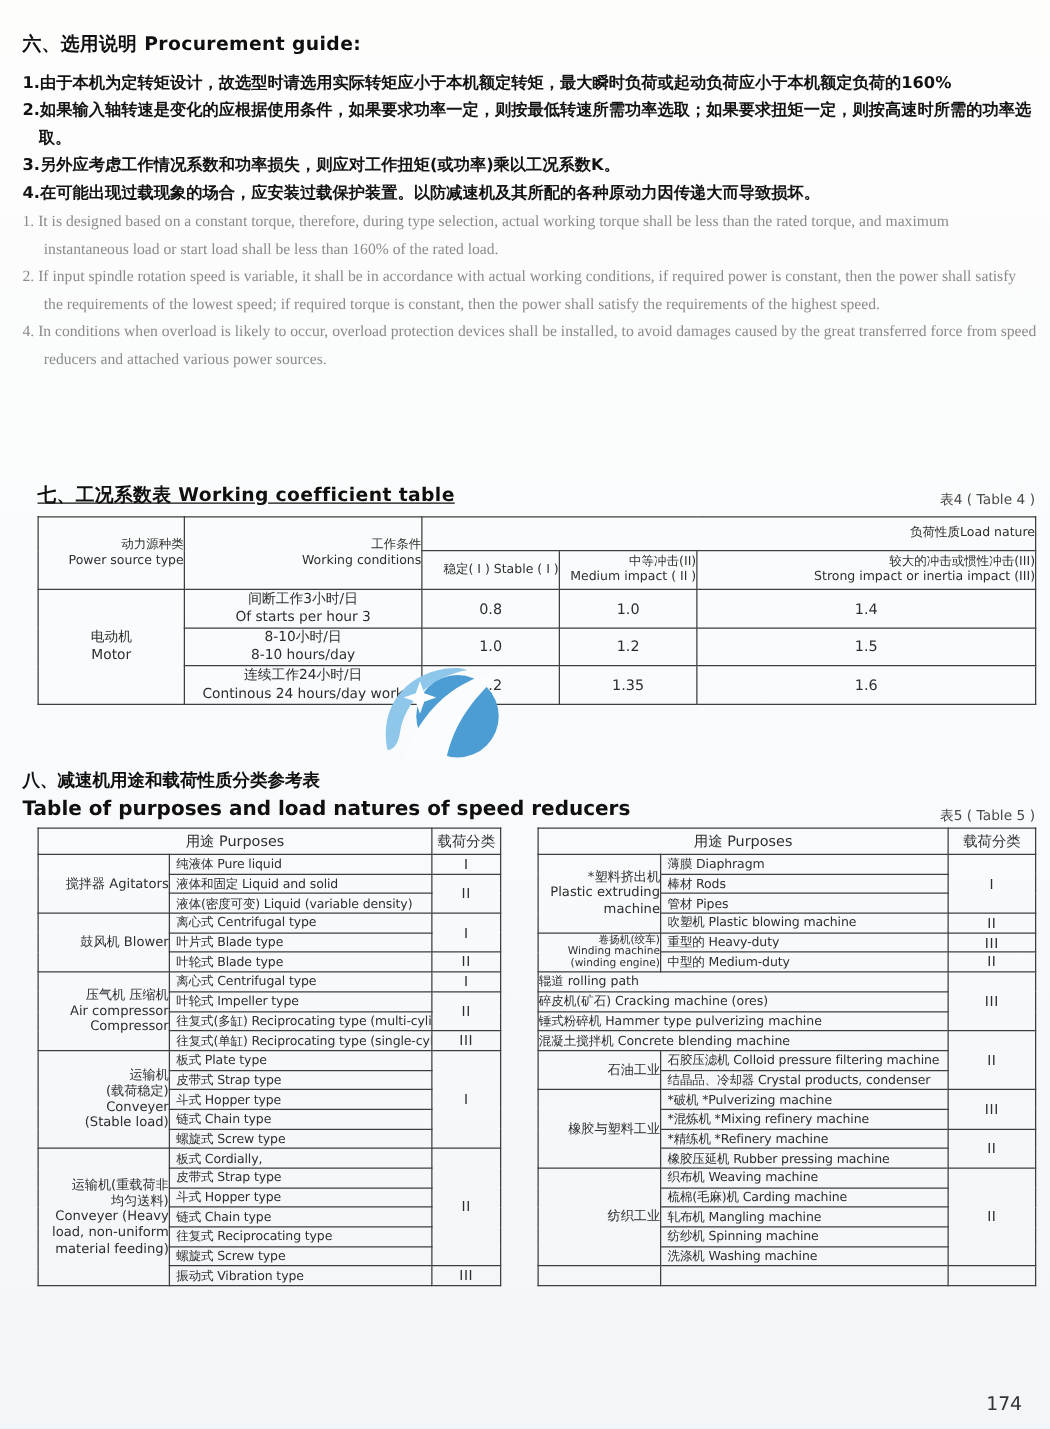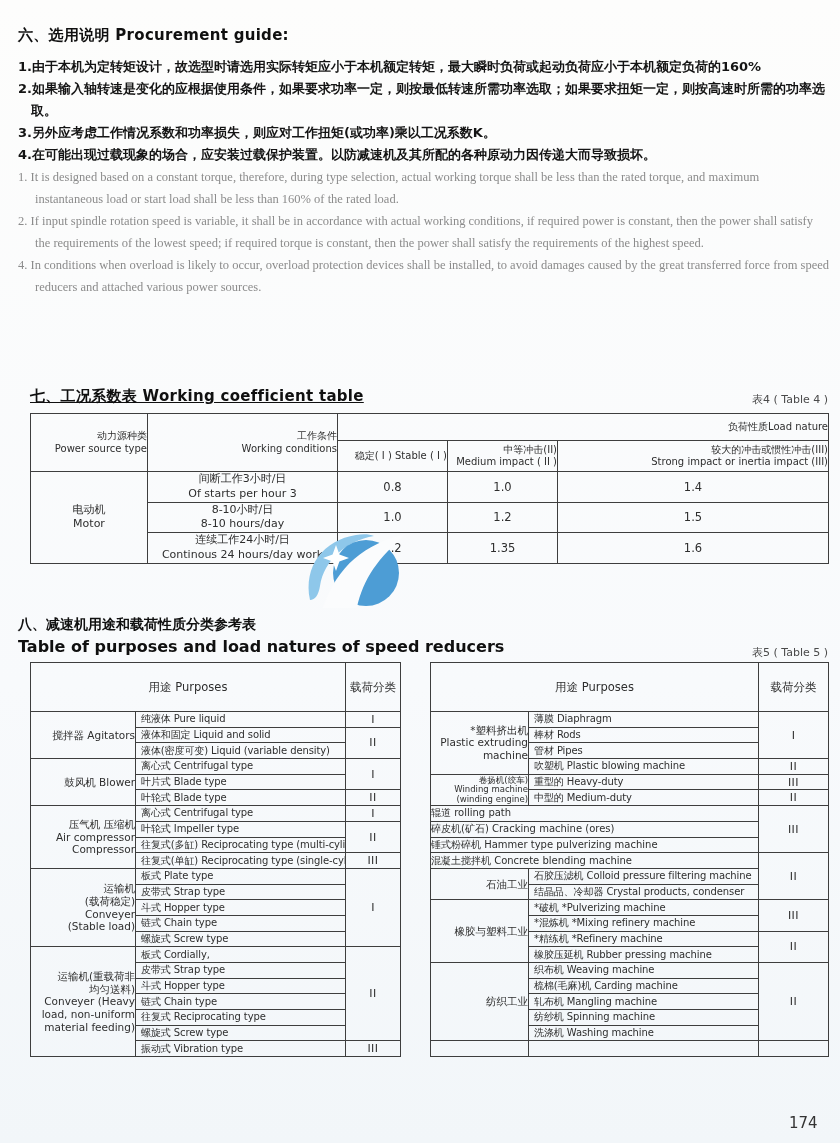--- a/index.html
+++ b/index.html
@@ -26,21 +26,21 @@
   .t4 td,.t5 td{border:1px solid #3e3e3e;color:#2e2e2e;vertical-align:middle;padding:0;}
   .pre{white-space:pre-line;}
   .t4{left:30px;top:413px;width:798px;}
   .t4 .hdr{font-size:10px;text-align:right;line-height:1.25;}
   .t4 .cond{font-size:11px;text-align:center;line-height:1.3;}
   .t4 .val{font-size:11.5px;text-align:center;}
   .t4 tr.hr1{height:27px;} .t4 tr.hr2{height:31px;} .t4 tr.dr{height:30.5px;}
 
   .t5{top:662px;}
   .t5 tr{height:15.7px;}
-  .t5 tr.head{height:49px;}
+  .t5 tr.head{height:21px;}
   .t5 .ghead{font-size:11.5px;text-align:center;}
   .t5 .grp{font-size:10.5px;text-align:right;line-height:1.22;}
   .t5 .grp.sm{font-size:8.5px;line-height:1.12;}
   .t5 .itm{font-size:10px;text-align:left;padding-left:5px;white-space:nowrap;overflow:hidden;letter-spacing:-0.1px;}
   .t5 .wide{font-size:10px;white-space:nowrap;overflow:hidden;}
   .t5 .ld{font-size:11px;text-align:center;letter-spacing:.5px;}
 
   
   .logo{left:300px;top:532px;display:flex;align-items:flex-start;z-index:5;}
   .logo-text{margin-left:8px;margin-top:4px;}

